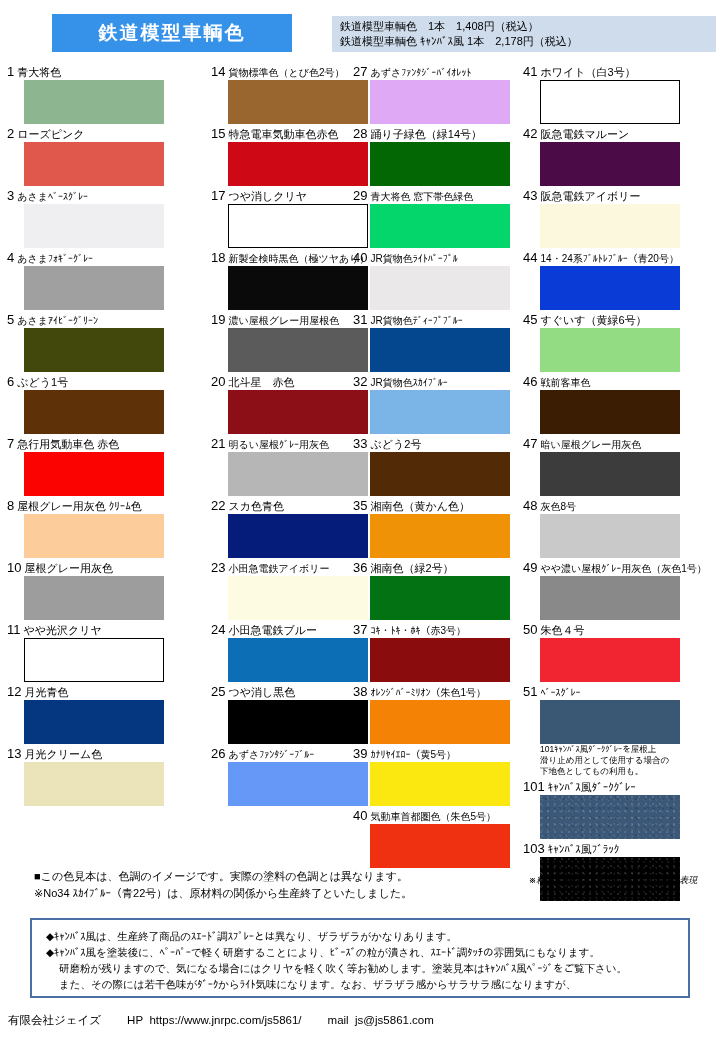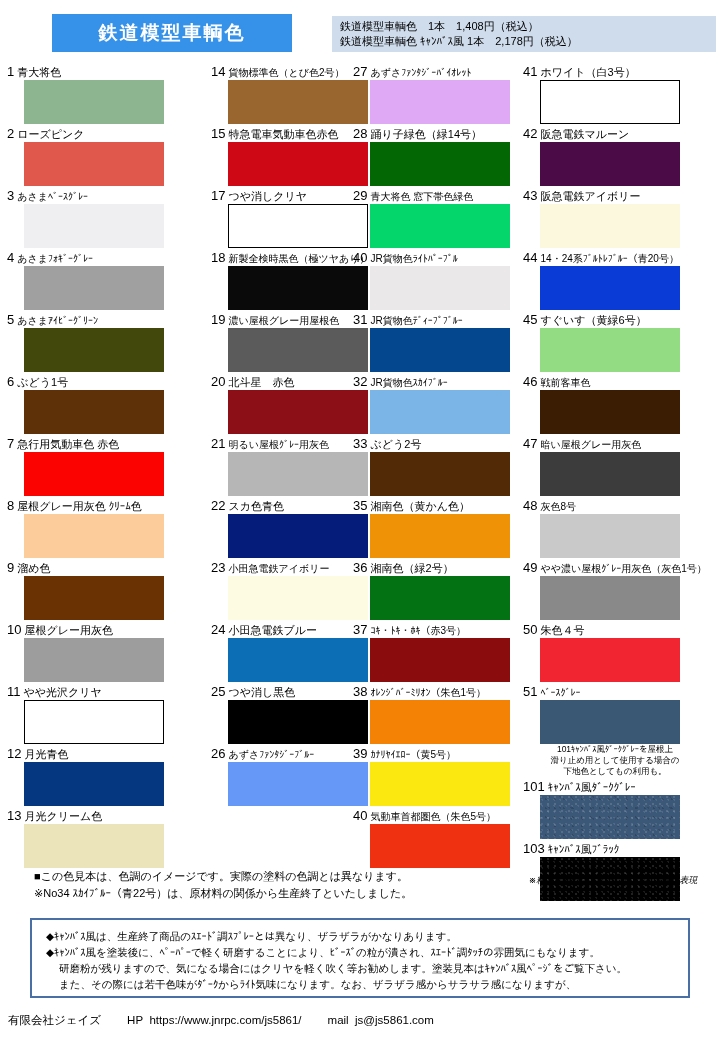--- a/index.html
+++ b/index.html
@@ -56,21 +56,21 @@
     background-image:
       radial-gradient(circle at 15% 25%, rgba(255,255,255,.13) 0 1px, transparent 1px),
       radial-gradient(circle at 62% 48%, rgba(0,0,0,.18) 0 1px, transparent 1px),
       radial-gradient(circle at 38% 78%, rgba(255,255,255,.10) 0 1px, transparent 1px),
       radial-gradient(circle at 85% 15%, rgba(0,0,0,.15) 0 1px, transparent 1px);
     background-size:7px 7px,9px 9px,6px 6px,11px 11px;
   }
 
   .sub-note{
     font-size:8.5px;line-height:11px;margin-left:18px;
-    width:150px;white-space:pre-line;text-align:center;
+    width:150px;white-space:pre-line;
   }
 
   
   .footnotes{position:absolute;left:34px;top:868px;width:500px;}
   .footnote{font-size:11px;line-height:17px;white-space:nowrap;}
   .bead-note{
     position:absolute;left:508px;top:874px;width:210px;
     font-size:9px;line-height:12px;text-align:center;font-style:italic;
   }
 
@@ -131,24 +131,20 @@
         </div>
         <div class="swatch-item">
           <div class="swatch-label"><span class="num">7</span> <span class="nm">急行用気動車色 赤色</span></div>
           <div class="swatch-chip" style="background-color: rgb(250, 3, 0);"></div>
         </div>
         <div class="swatch-item">
           <div class="swatch-label"><span class="num">8</span> <span class="nm">屋根グレー用灰色 ｸﾘｰﾑ色</span></div>
           <div class="swatch-chip" style="background-color: rgb(253, 204, 155);"></div>
         </div>
         <div class="swatch-item">
-          <div class="swatch-label"><span class="num">9</span> <span class="nm">溜め色</span></div>
-          <div class="swatch-chip" style="background-color: rgb(106, 49, 3);"></div>
-        </div>
-        <div class="swatch-item">
           <div class="swatch-label"><span class="num">10</span> <span class="nm">屋根グレー用灰色</span></div>
           <div class="swatch-chip" style="background-color: rgb(157, 157, 157);"></div>
         </div>
         <div class="swatch-item">
           <div class="swatch-label"><span class="num">11</span> <span class="nm">やや光沢クリヤ</span></div>
           <div class="swatch-chip outlined"></div>
         </div>
         <div class="swatch-item">
           <div class="swatch-label"><span class="num">12</span> <span class="nm">月光青色</span></div>
           <div class="swatch-chip" style="background-color: rgb(5, 54, 128);"></div>

